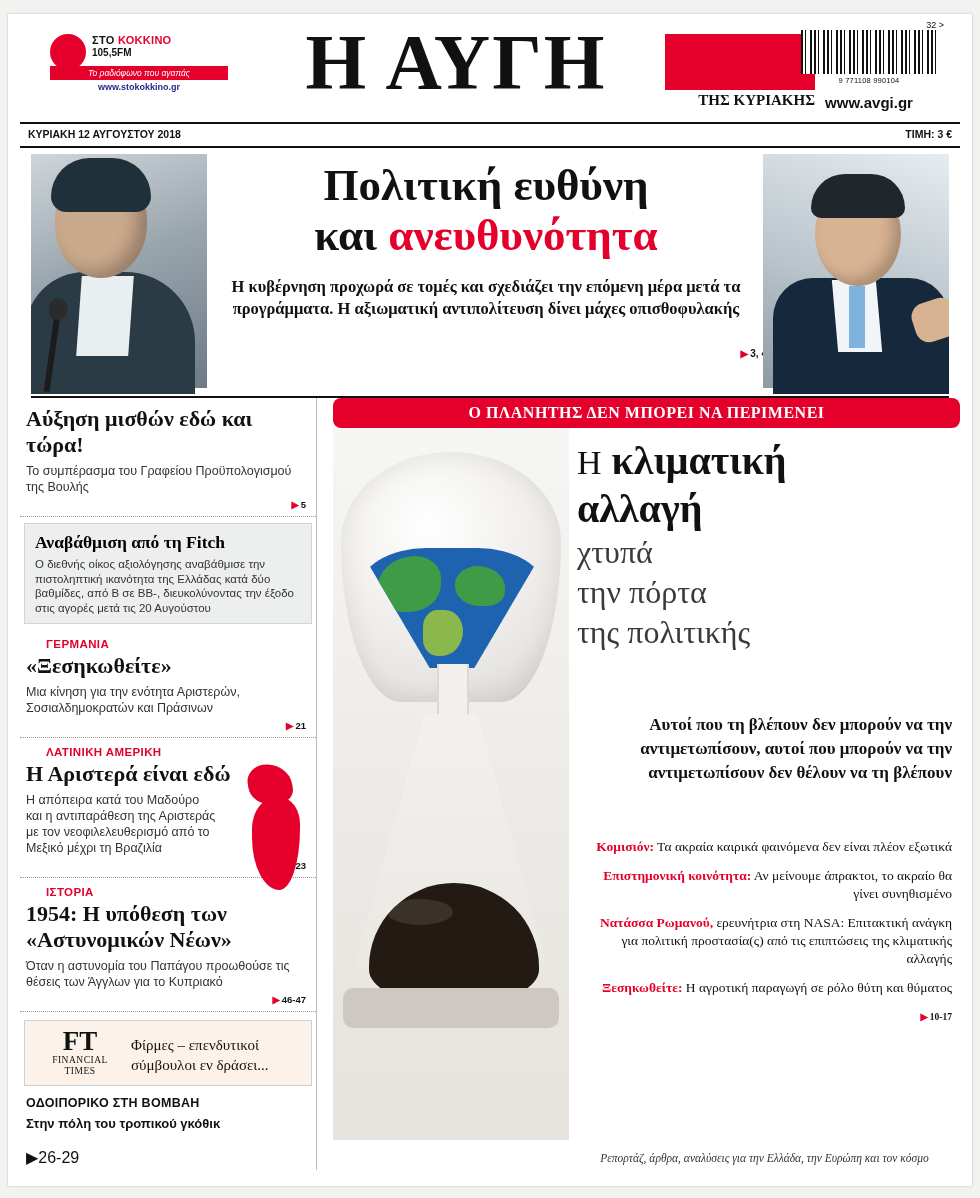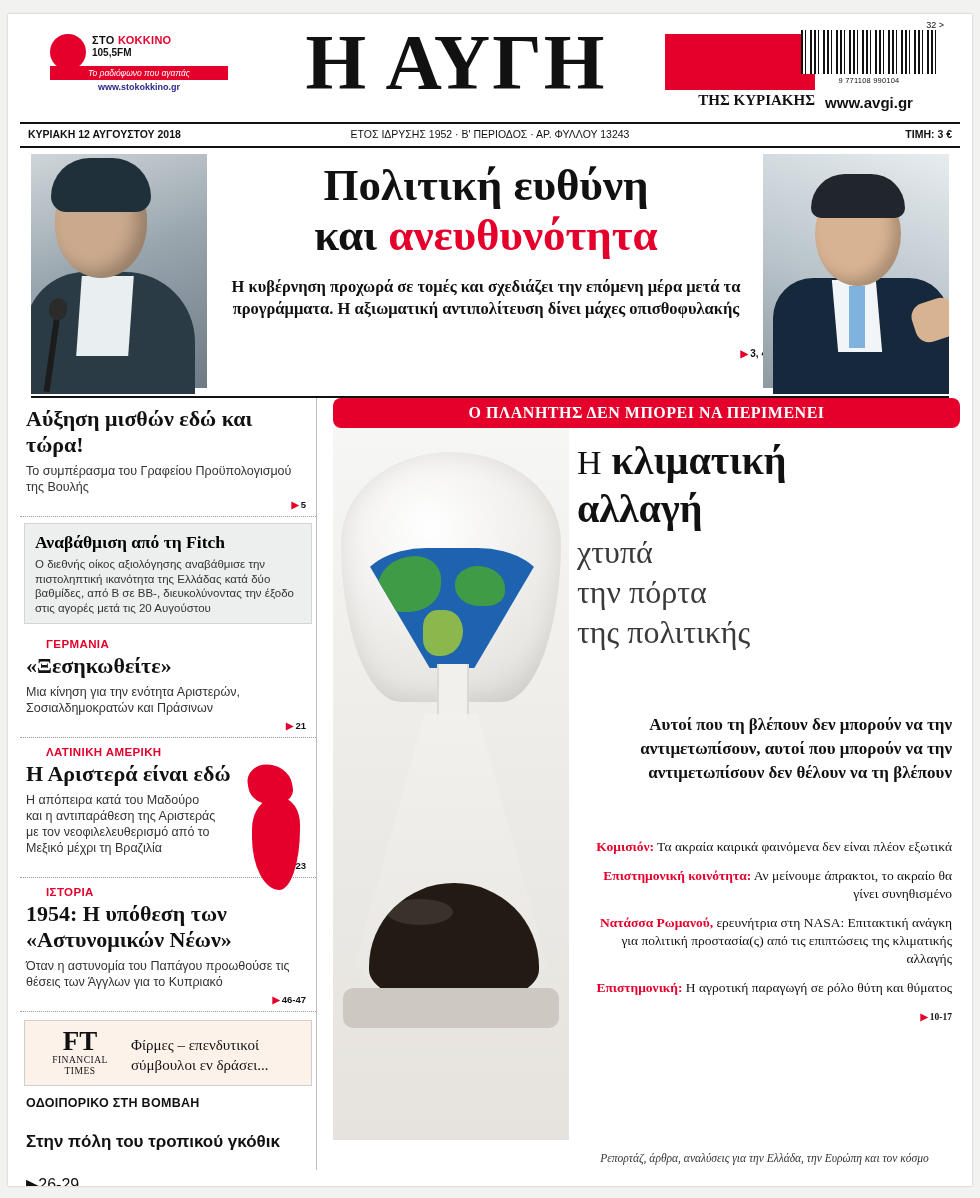--- a/index.html
+++ b/index.html
@@ -214,21 +214,21 @@
     font-family:"Liberation Serif", serif;color:#111;
   }
   .ft-box .ft-logo .big{font-size:27px;font-weight:bold;line-height:28px;}
   .ft-box .ft-logo .small{font-size:9.5px;line-height:11px;letter-spacing:.5px;}
   .ft-box .ft-text{
     position:absolute;left:106px;top:14px;right:8px;
     font-family:"Liberation Serif", serif;font-size:15px;line-height:20px;color:#111;
   }
   .bombay{padding:10px 8px 4px 6px;}
   .bombay .kicker{font-size:12.5px;font-weight:bold;color:#111;letter-spacing:.3px;}
-  .bombay h4{margin-top:22px;font-size:17px;}
+  .bombay h4{margin-top:6px;font-size:13px;}
 
   
   .banner{
     background:#e4002b;color:#fff;height:30px;line-height:30px;text-align:center;
     font-family:"Liberation Serif", serif;font-weight:bold;font-size:16px;letter-spacing:.5px;
     margin-left:8px;
     border-radius:8px;
   }
   .photo-main{
     position:absolute;left:8px;top:30px;width:236px;height:712px;
@@ -328,21 +328,20 @@
       <div class="issue-sm">32 &gt;</div>
       <div class="barcode-wrap">
         <div class="barcode"></div>
         <div class="barcode-num">9 771108 990104</div>
       </div>
       <div class="site">www.avgi.gr</div>
     </div>
 
     <div class="datebar">
       <div class="left">ΚΥΡΙΑΚΗ 12 ΑΥΓΟΥΣΤΟΥ 2018</div>
-      <div class="center">ΕΤΟΣ ΙΔΡΥΣΗΣ 1952 · Β' ΠΕΡΙΟΔΟΣ · ΑΡ. ΦΥΛΛΟΥ 13243</div>
       <div class="right">ΤΙΜΗ: 3 €</div>
     </div>
 
     <div class="lead">
       <div class="photo-l">
         <div class="body"></div>
         <div class="shirt"></div>
         <div class="face"></div>
         <div class="hair"></div>
         <div class="mic"></div>
@@ -470,21 +469,21 @@
           <div class="b">
             <span class="lbl">Κομισιόν:</span><span> Τα ακραία καιρικά φαινόμενα δεν είναι πλέον εξωτικά</span>
           </div>
           <div class="b">
             <span class="lbl">Επιστημονική κοινότητα:</span><span> Αν μείνουμε άπρακτοι, το ακραίο θα γίνει συνηθισμένο</span>
           </div>
           <div class="b">
             <span class="lbl">Νατάσσα Ρωμανού,</span><span> ερευνήτρια στη NASA: Επιτακτική ανάγκη για πολιτική προστασία(ς) από τις επιπτώσεις της κλιματικής αλλαγής</span>
           </div>
           <div class="b">
-            <span class="lbl">Επιστημονική:</span><span> Η αγροτική παραγωγή σε ρόλο θύτη και θύματος</span>
+            <span class="lbl">Ξεσηκωθείτε:</span><span> Η αγροτική παραγωγή σε ρόλο θύτη και θύματος</span>
           </div>
           <div class="ref">
             <span class="arrow">▶</span><span>10-17</span>
           </div>
         </div>
 
         <div class="footnote">Ρεπορτάζ, άρθρα, αναλύσεις για την Ελλάδα, την Ευρώπη και τον κόσμο</div>
       </div>
     </div>
 

